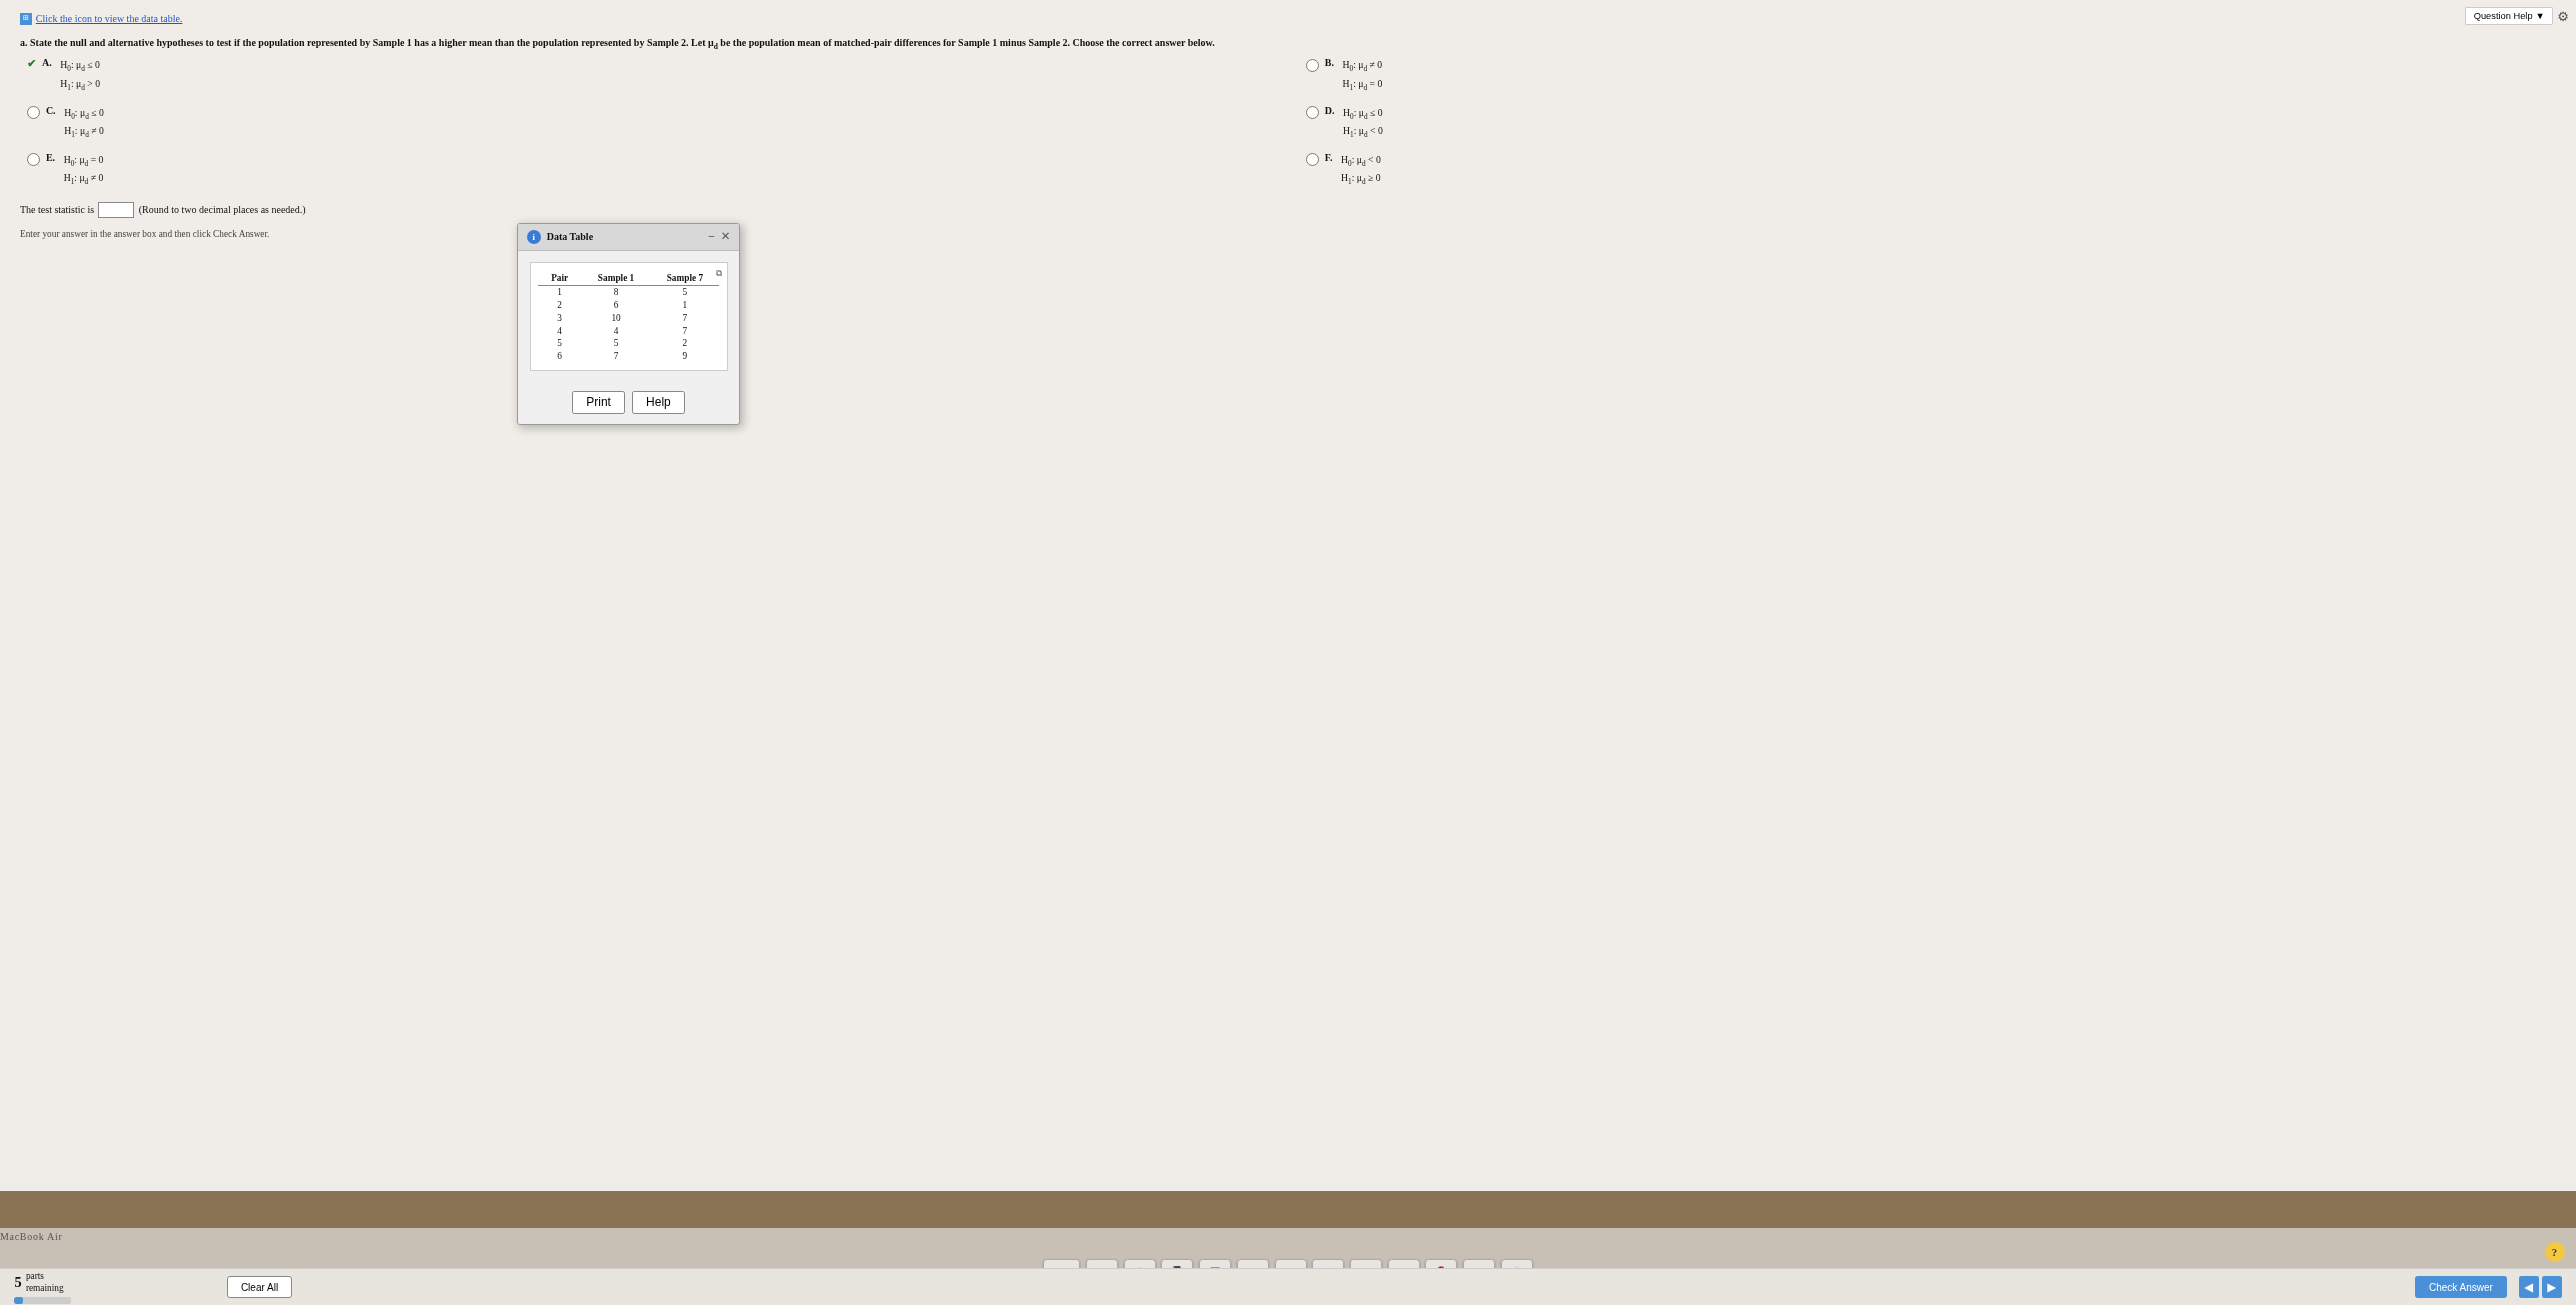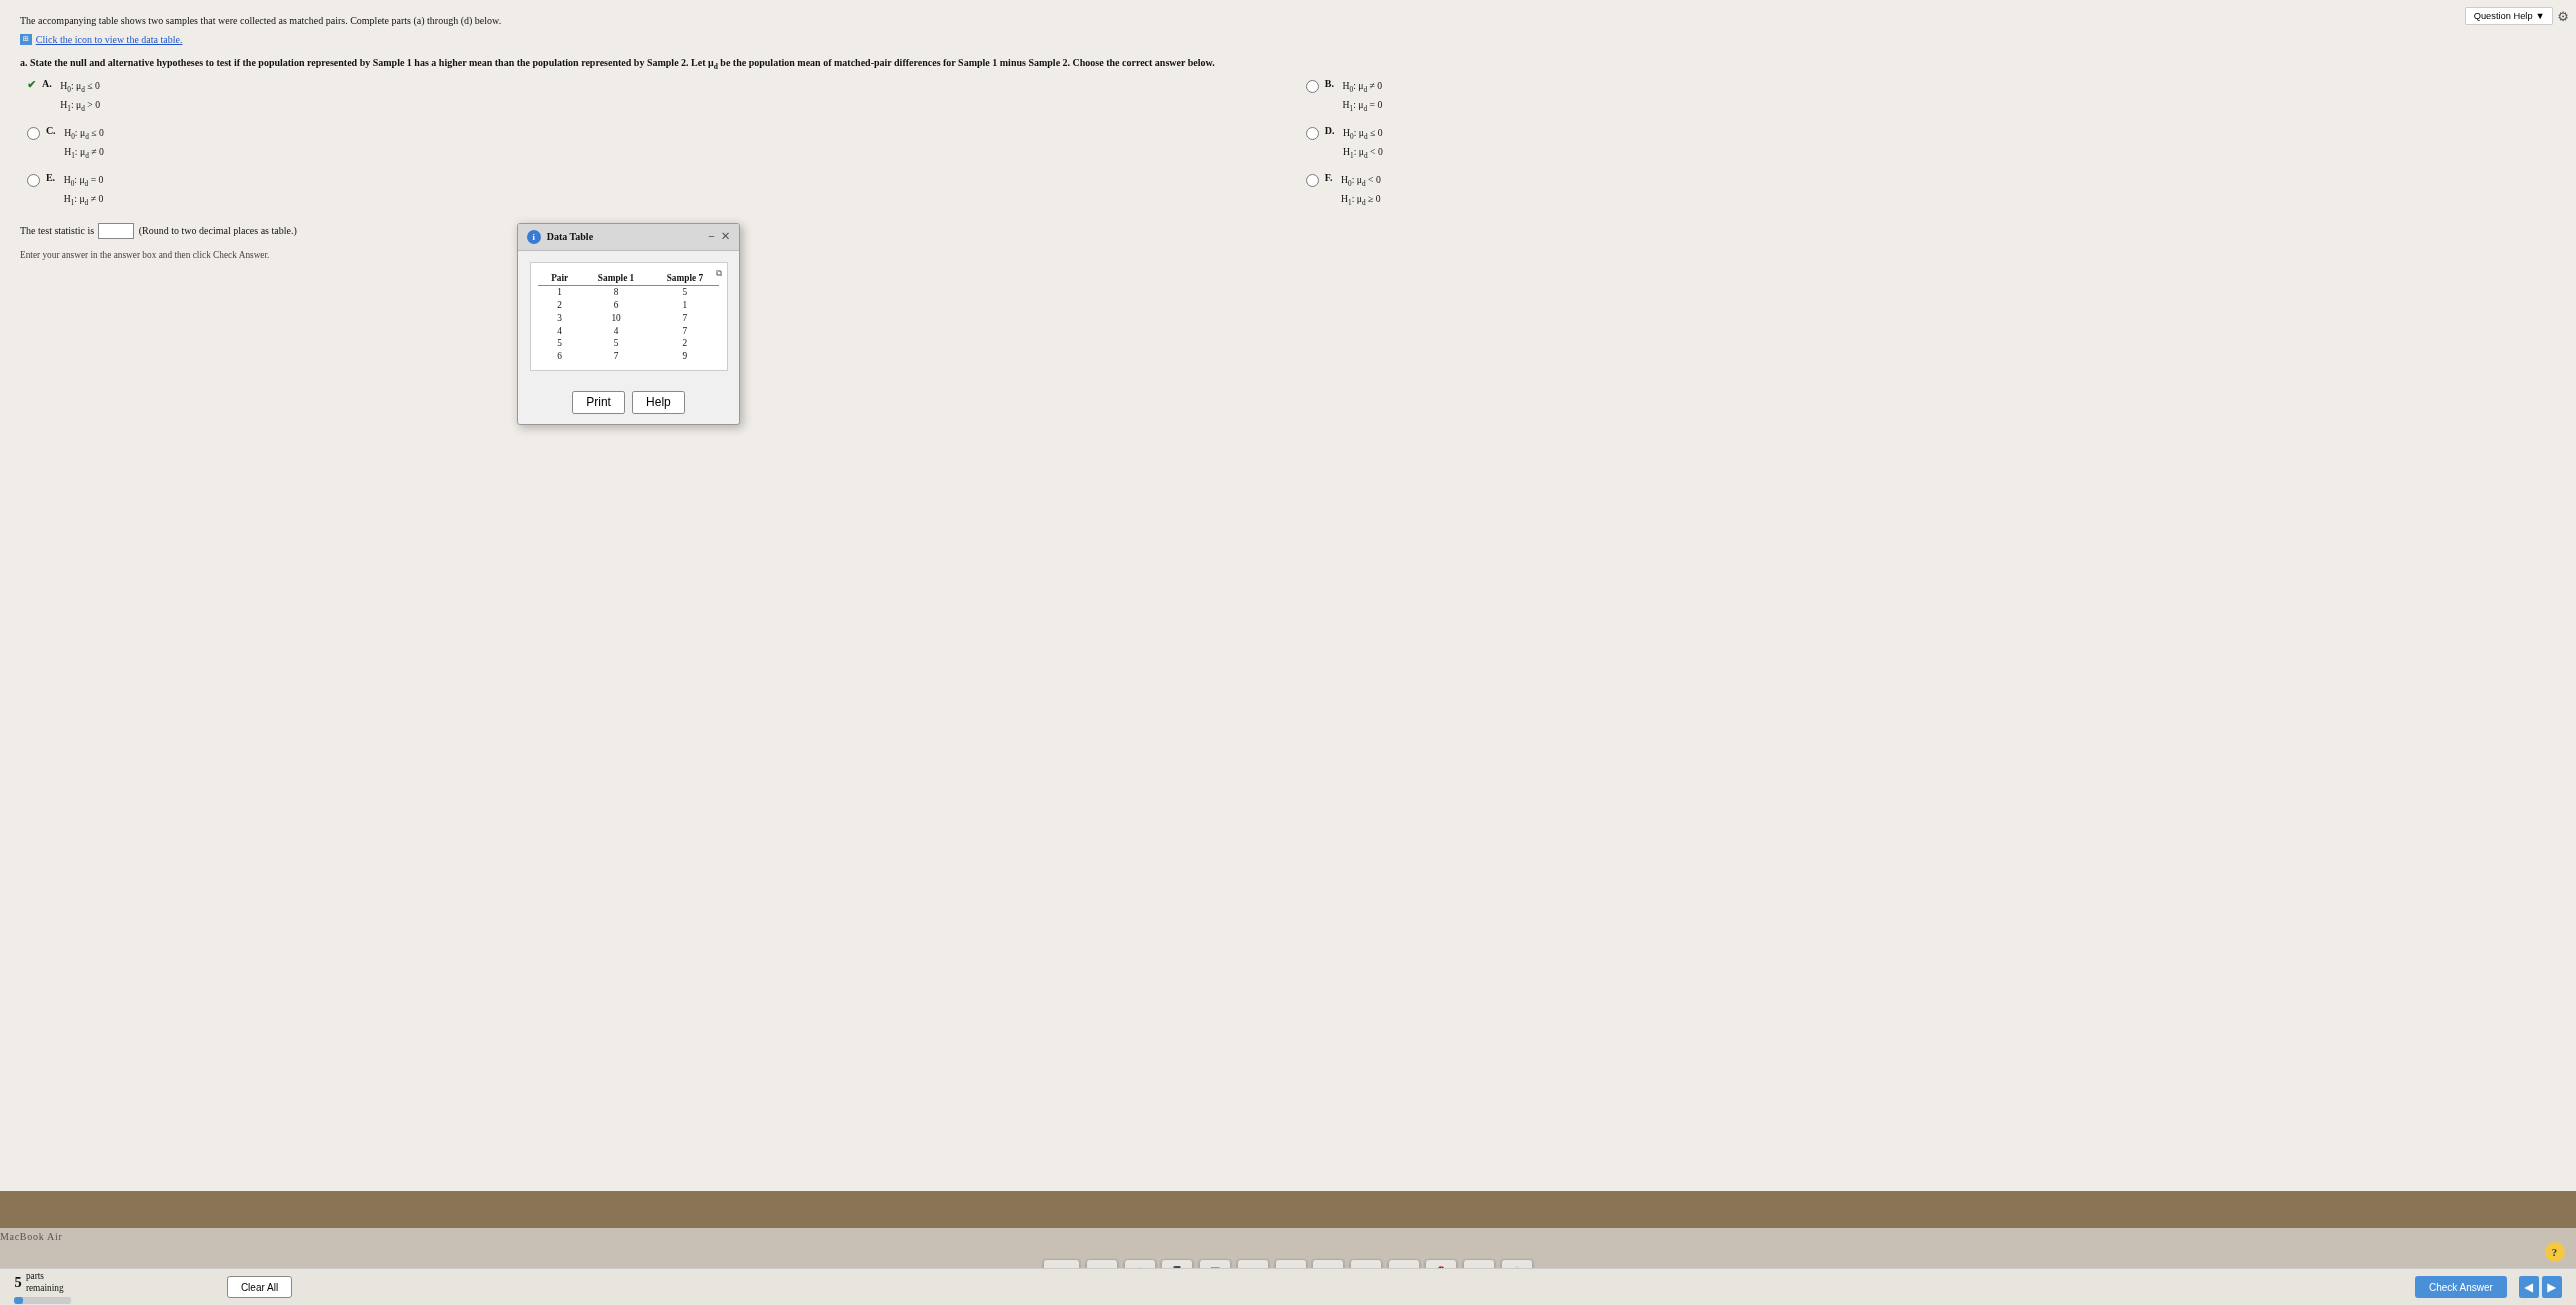--- a/index.html
+++ b/index.html
@@ -432,21 +432,20 @@
   <div class="main-content">
 
     <div class="top-right">
       <button class="question-help-btn">
         <span>Question Help</span>
         <span>▼</span>
       </button>
       <button class="gear-btn">⚙</button>
     </div>
 
-    <p class="problem-intro">The accompanying table shows two samples that were collected as matched pairs. Complete parts (a) through (d) below.</p>
 
     <div class="data-table-link">
       <span class="grid-icon">⊞</span>
       <span style="cursor:pointer; text-decoration:underline; color:#2255cc;">Click the icon to view the data table.</span>
     </div>
 
     <div class="part-a">
       <p class="part-label">
         <strong>a.</strong>
         <span> State the null and alternative hypotheses to test if the population represented by Sample 1 has a higher mean than the population represented by Sample 2. Let μ<sub>d</sub> be the population mean of matched-pair differences for Sample 1 minus Sample 2. Choose the correct answer below.</span>
@@ -508,21 +507,21 @@
           </div>
         </div>
 
       </div>
     </div>
 
     <div class="part-b">
       <div class="test-stat-line">
         <span>The test statistic is</span>
         <input type="text" class="answer-box" style="">
-        <span>(Round to two decimal places as table.)</span>
+        <span>(Round to two decimal places as needed.)</span>
       </div>
     </div>
 
     <p class="enter-answer-text">Enter your answer in the answer box and then click Check Answer.</p>
 
   </div>
 
   <div class="modal-overlay">
     <div class="data-table-modal">
       <div class="modal-header">

